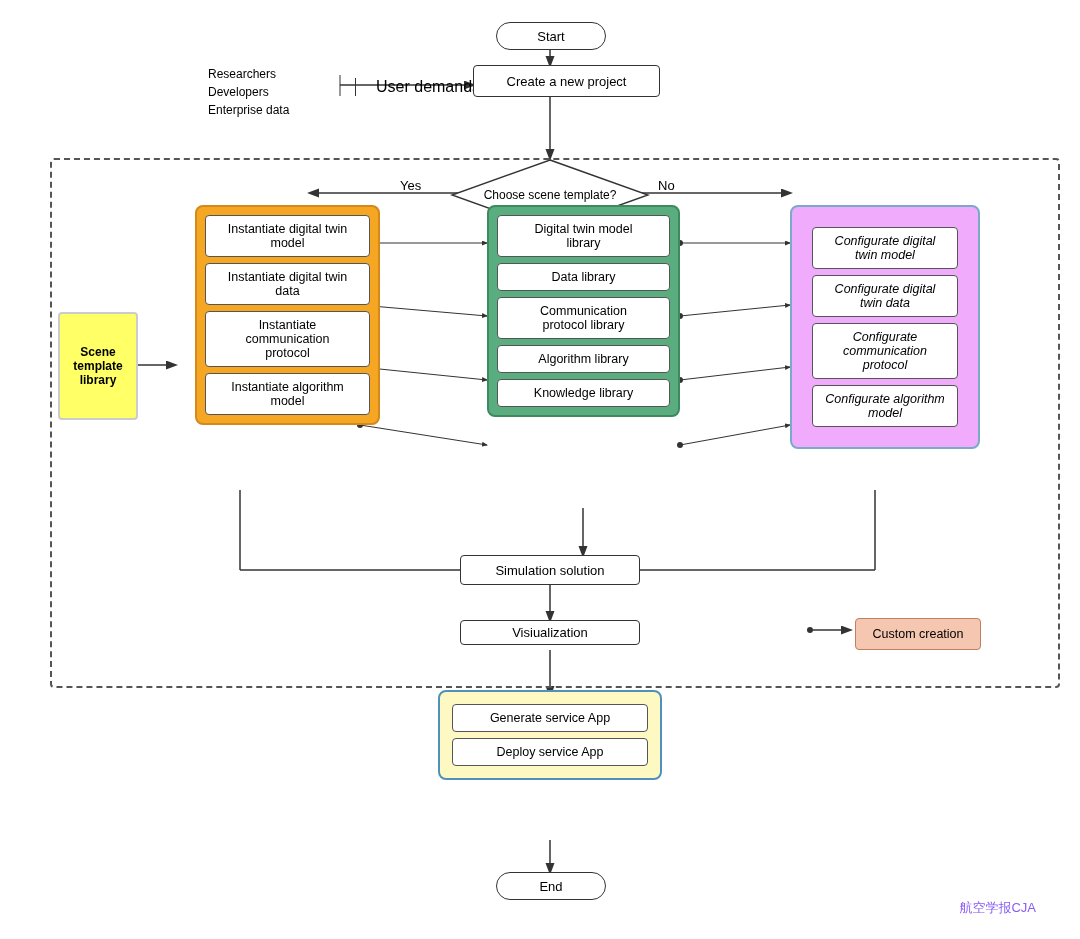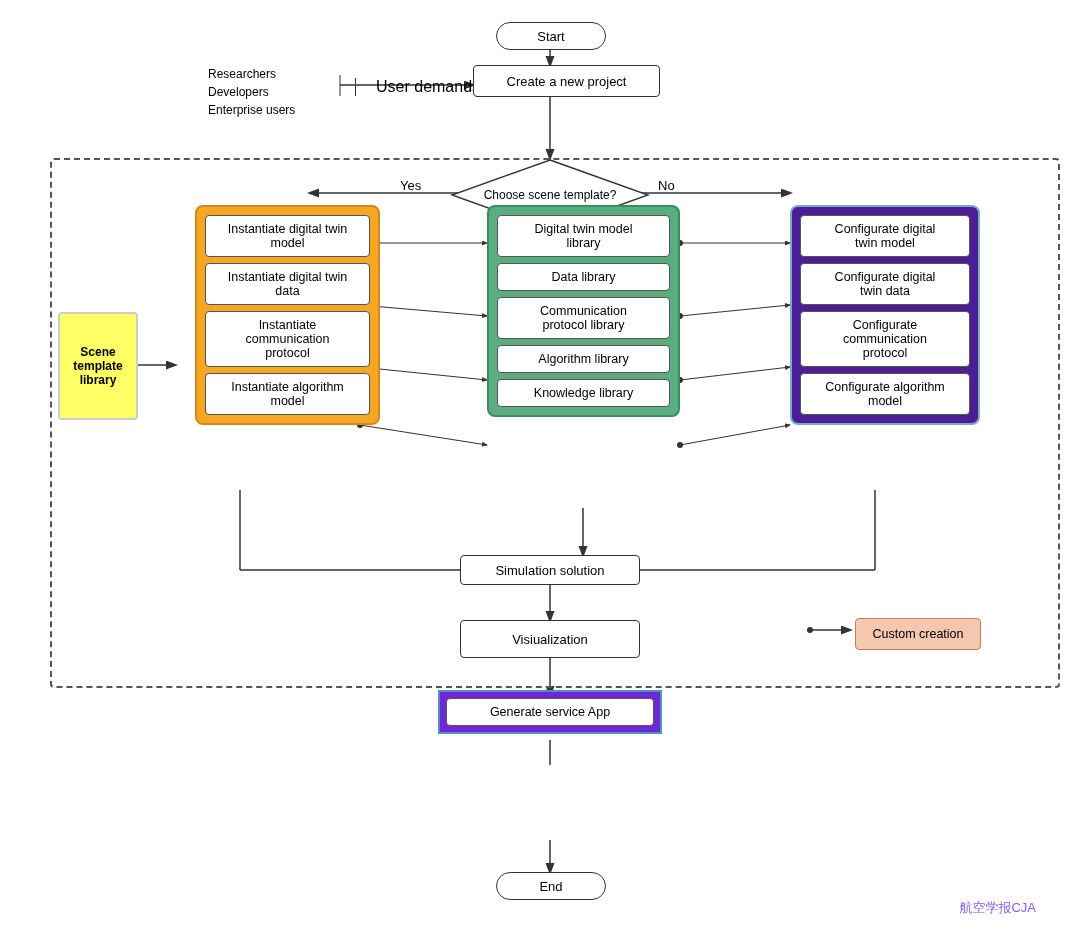--- a/index.html
+++ b/index.html
@@ -67,30 +67,31 @@
     }
     .group-green {
       position: absolute;
       background: #5aad7e;
       border-radius: 8px;
       padding: 8px;
       border: 2px solid #3d8a60;
     }
     .group-blue-light {
       position: absolute;
-      background: #4c1d95;
-      border-radius: 8px;
-      padding: 8px;
+      background: #f0abfc;
+      border-radius: 8px;
+      padding: 20px;
       border: 2px solid #7aaac8;
+      font-style: italic;
     }
     .group-blue-mid {
       position: absolute;
-      background: #6d28d9;
-      border-radius: 0;
-      padding: 6px;
+      background: #fef9c3;
+      border-radius: 8px;
+      padding: 12px;
       border: 2px solid #5090bb;
     }
     .group-item {
       background: #fff;
       border: 1.5px solid #555;
       border-radius: 4px;
       text-align: center;
       padding: 6px 8px;
       margin-bottom: 6px;
       font-size: 12.5px;
@@ -226,21 +227,21 @@
         <path d="M0,0 L0,5 L6,2.5 z" fill="#333"></path>
       </marker>
     </defs>
   </svg>
 
   <div class="node rounded" style="left:476px; top:12px; width:110px; height:28px;">Start</div>
 
   <div style="position:absolute; left:188px; top:55px;">
     <div style="font-size:12px; line-height:1.5;">Researchers</div>
     <div style="font-size:12px; line-height:1.5;">Developers</div>
-    <div style="font-size:12px; line-height:1.5;">Enterprise users</div>
+    <div style="font-size:12px; line-height:1.5;">Enterprise data</div>
   </div>
   <div style="position:absolute; left:335px; top:68px; font-size:16px; border-left: 1.5px solid #333; padding-left:20px;">User demands</div>
 
   <div class="node rect" style="left:453px; top:55px; width:187px; height:32px;">Create a new project</div>
 
   <div class="diamond" style="left:430px; top:148px; width:200px; height:74px;">
     <svg width="200" height="74">
       <polygon points="100,2 198,37 100,72 2,37" fill="white" stroke="#333" stroke-width="1.5"></polygon>
     </svg>
     <div class="diamond-text" style="width:150px; font-size:12px;">Choose scene template?</div>
@@ -271,24 +272,25 @@
 
   <div class="group-blue-light" style="left:770px; top:195px; width:190px;">
     <div class="group-item">Configurate digital<br>twin model</div>
     <div class="group-item">Configurate digital<br>twin data</div>
     <div class="group-item">Configurate<br>communication<br>protocol</div>
     <div class="group-item">Configurate  algorithm<br>model</div>
   </div>
 
   <div class="node rect" style="left:440px; top:545px; width:180px; height:30px;">Simulation solution</div>
 
-  <div class="node rect" style="left:440px; top:610px; width:180px; height:38px;">Visiualization</div>
+  <div class="node rect" style="left:440px; top:610px; width:180px; height:25px;">Visiualization</div>
 
   <div class="group-blue-mid" style="left:418px; top:680px; width:224px;">
     <div class="group-item">Generate service App</div>
+    <div class="group-item">Deploy service App</div>
   </div>
 
   <div class="node rounded" style="left:476px; top:862px; width:110px; height:28px;">End</div>
 
   <div class="custom-creation" style="left:835px; top:608px; width:126px; height:32px;">Custom creation</div>
 
   <div class="outer-dashed" style="left:30px; top:148px; width:1010px; height:530px;"></div>
 
   <div class="watermark">航空学报CJA</div>
 

